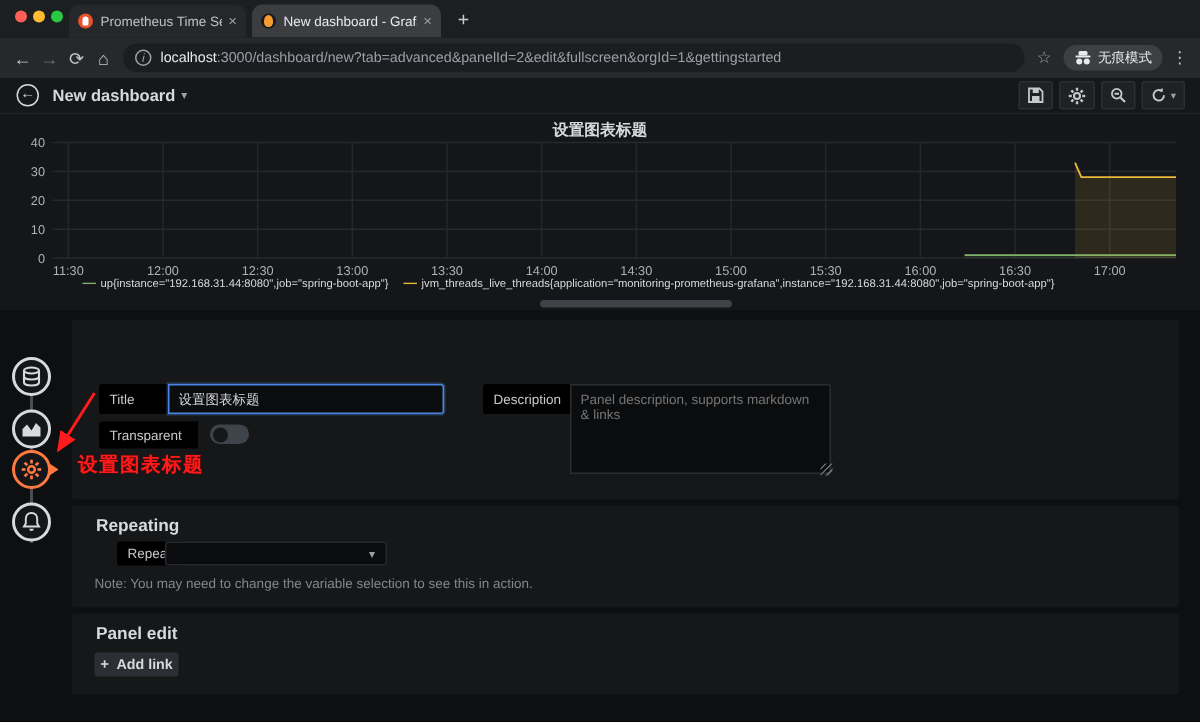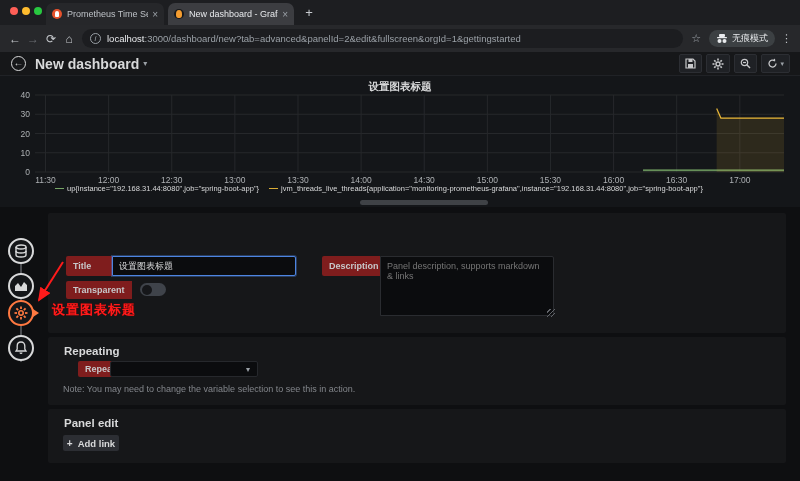--- a/index.html
+++ b/index.html
@@ -30,21 +30,21 @@
   .urltext { font-size:9.5px; color:#9aa0a6; white-space:nowrap; }
   .urltext b { color:#e8eaed; font-weight:normal; }
   .star { color:#9aa0a6; font-size:11px; margin-right:8px; }
   .incog { height:17px; background:#3c4043; border-radius:9px; color:#e8eaed; font-size:9px; display:flex; align-items:center; padding:0 7px; margin-right:6px; white-space:nowrap; }
   .incog svg { margin-right:4px; }
   .dots { color:#c2c5c9; font-size:11px; margin-right:8px; letter-spacing:0; }
 
   
   .gnav { position:absolute; left:0; top:52px; width:800px; height:23px; background:#161719; display:flex; align-items:center; }
   .backcirc { width:15px; height:15px; border:1.5px solid #d8d9da; border-radius:50%; margin-left:11px; color:#d8d9da; font-size:10px; line-height:12px; text-align:center; flex:0 0 15px; }
-  .dashtitle { color:#d8d9da; font-size:14px; font-weight:bold; margin-left:9px; }
+  .dashtitle { color:#d8d9da; font-size:11px; font-weight:bold; margin-left:9px; }
   .dashcaret { color:#9aa0a6; font-size:8px; margin-left:4px; }
   .gnav .spacer { flex:1; }
   .gbtn { height:19px; min-width:21px; background:#1f2125; border:1px solid #2c2e33; border-radius:2px; display:flex; align-items:center; justify-content:center; margin-left:4px; color:#c7c8ca; font-size:9.5px; padding:0 5px; }
   .gbtn svg { display:block; }
   .gbtn .lbl { margin:0 3px; white-space:nowrap; }
   .gbtn .car { font-size:7px; color:#9aa0a6; margin-left:2px; }
   .gnav .endpad { width:10px; }
 
   
   .panelview { position:absolute; left:0; top:75px; width:800px; height:132px; background:#141619; border-top:1px solid #202226; }
@@ -56,21 +56,21 @@
   .rhandle { position:absolute; left:360px; top:124px; width:128px; height:5px; border-radius:3px; background:#3f4246; }
 
   
   .editarea { position:absolute; left:0; top:207px; width:800px; height:274px; background:#0e0f11; }
   .sidetab { position:absolute; left:8px; width:26px; height:26px; border:2px solid #d8d9da; border-radius:50%; background:#141619; display:flex; align-items:center; justify-content:center; z-index:3; }
   .sideline { position:absolute; left:20px; top:45px; width:2px; height:110px; background:#4a4c50; z-index:1; }
   .sidetab.active { border-color:#ff7941; }
   .sidetab .ptr { position:absolute; right:-7px; top:7px; width:0; height:0; border-top:4px solid transparent; border-bottom:4px solid transparent; border-left:6px solid #ff7941; }
   .card { position:absolute; left:48px; width:738px; background:#161719; border-radius:2px; }
   .cardhead { color:#d8d9da; font-size:11.5px; font-weight:bold; padding:8px 0 0 16px; }
-  .flabel { position:absolute; background:#7f1d1d; color:#c7c8ca; font-size:9px; font-weight:bold; display:flex; align-items:center; padding:0 7px; border-radius:2px 0 0 2px; }
+  .flabel { position:absolute; background:#000000; color:#c7c8ca; font-size:9px; font-weight:normal; display:flex; align-items:center; padding:0 7px; border-radius:2px 0 0 2px; }
   .ftext { position:absolute; background:#0b0c0e; border:1px solid #2a2c30; color:#d8d9da; font-size:9px; padding:0 6px; border-radius:0 2px 2px 0; font-family:"Liberation Sans",sans-serif; }
   .ftext.focus { border:1px solid #4d84e0; box-shadow:0 0 0 1px rgba(77,132,224,.35); }
   .toggle { position:absolute; width:26px; height:13px; border-radius:7px; background:#3f434a; }
   .toggle .knob { position:absolute; left:2px; top:1.5px; width:10px; height:10px; border-radius:50%; background:#16171a; }
   textarea.ftext { resize:none; overflow:hidden; }
   .resz { position:absolute; right:2px; bottom:2px; width:8px; height:8px; background:repeating-linear-gradient(135deg, transparent 0 2px, #62656a 2px 3px); }
   .select { position:absolute; background:#0b0c0e; border:1px solid #26282c; border-radius:2px; display:flex; align-items:center; }
   .select .scar { margin-left:auto; margin-right:7px; color:#9aa0a6; font-size:8px; }
   .notetext { position:absolute; color:#83868b; font-size:9px; }
   .addlink { position:absolute; background:#2c2e33; border-radius:2px; color:#d8d9da; font-size:9.5px; font-weight:bold; display:flex; align-items:center; justify-content:center; }

